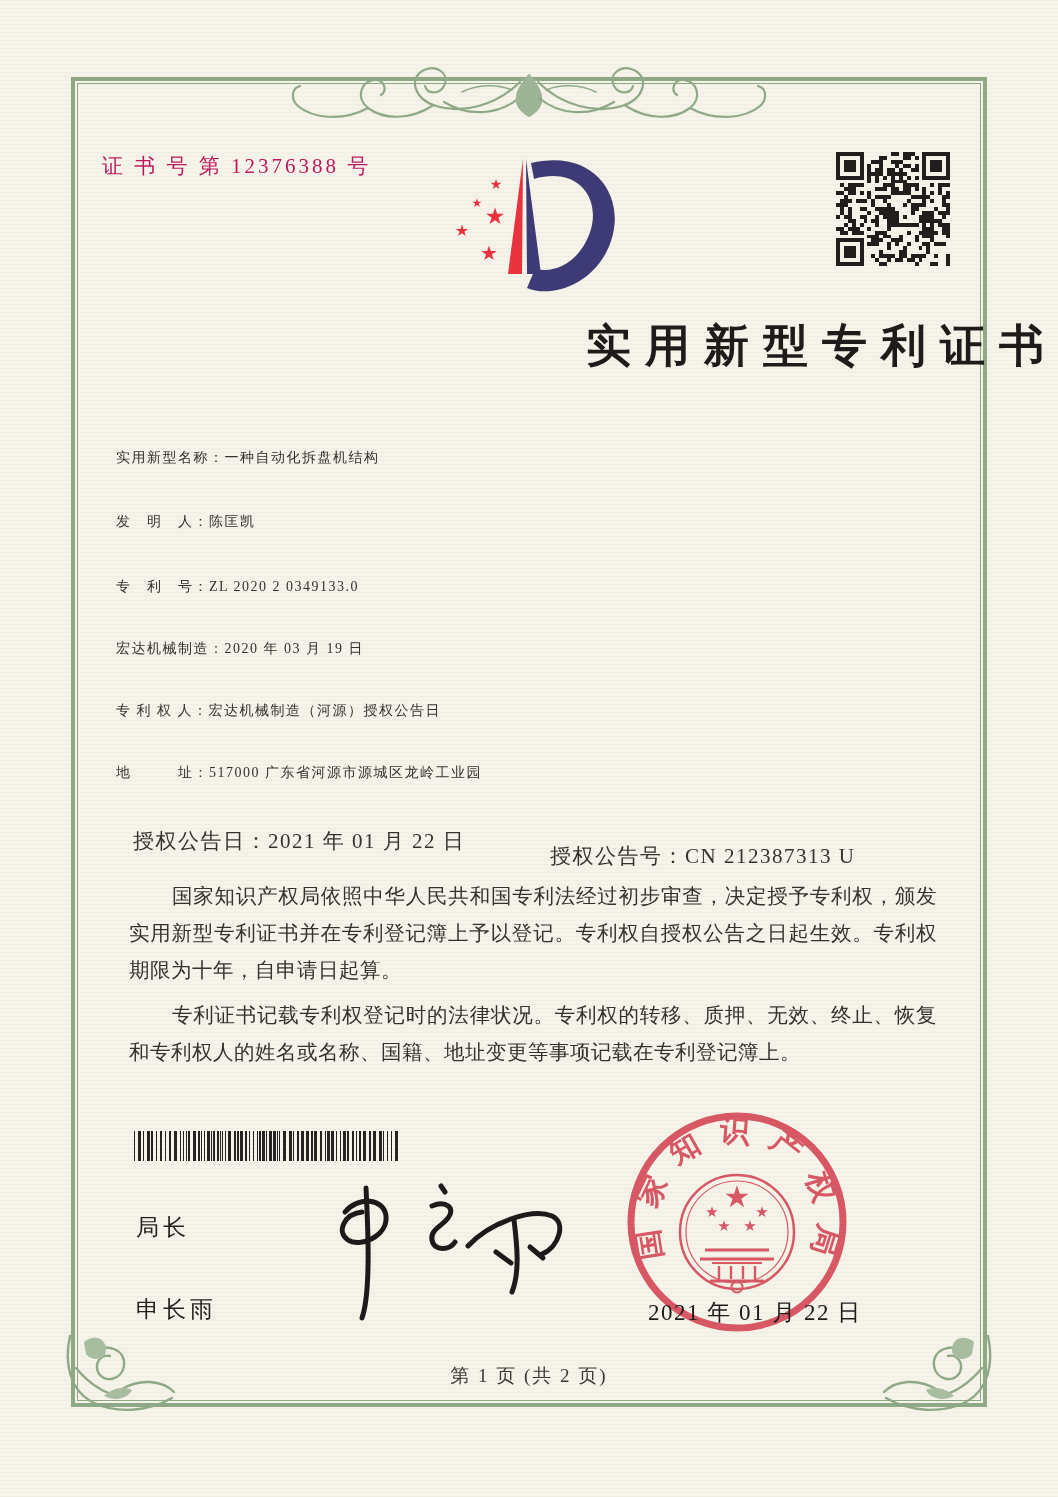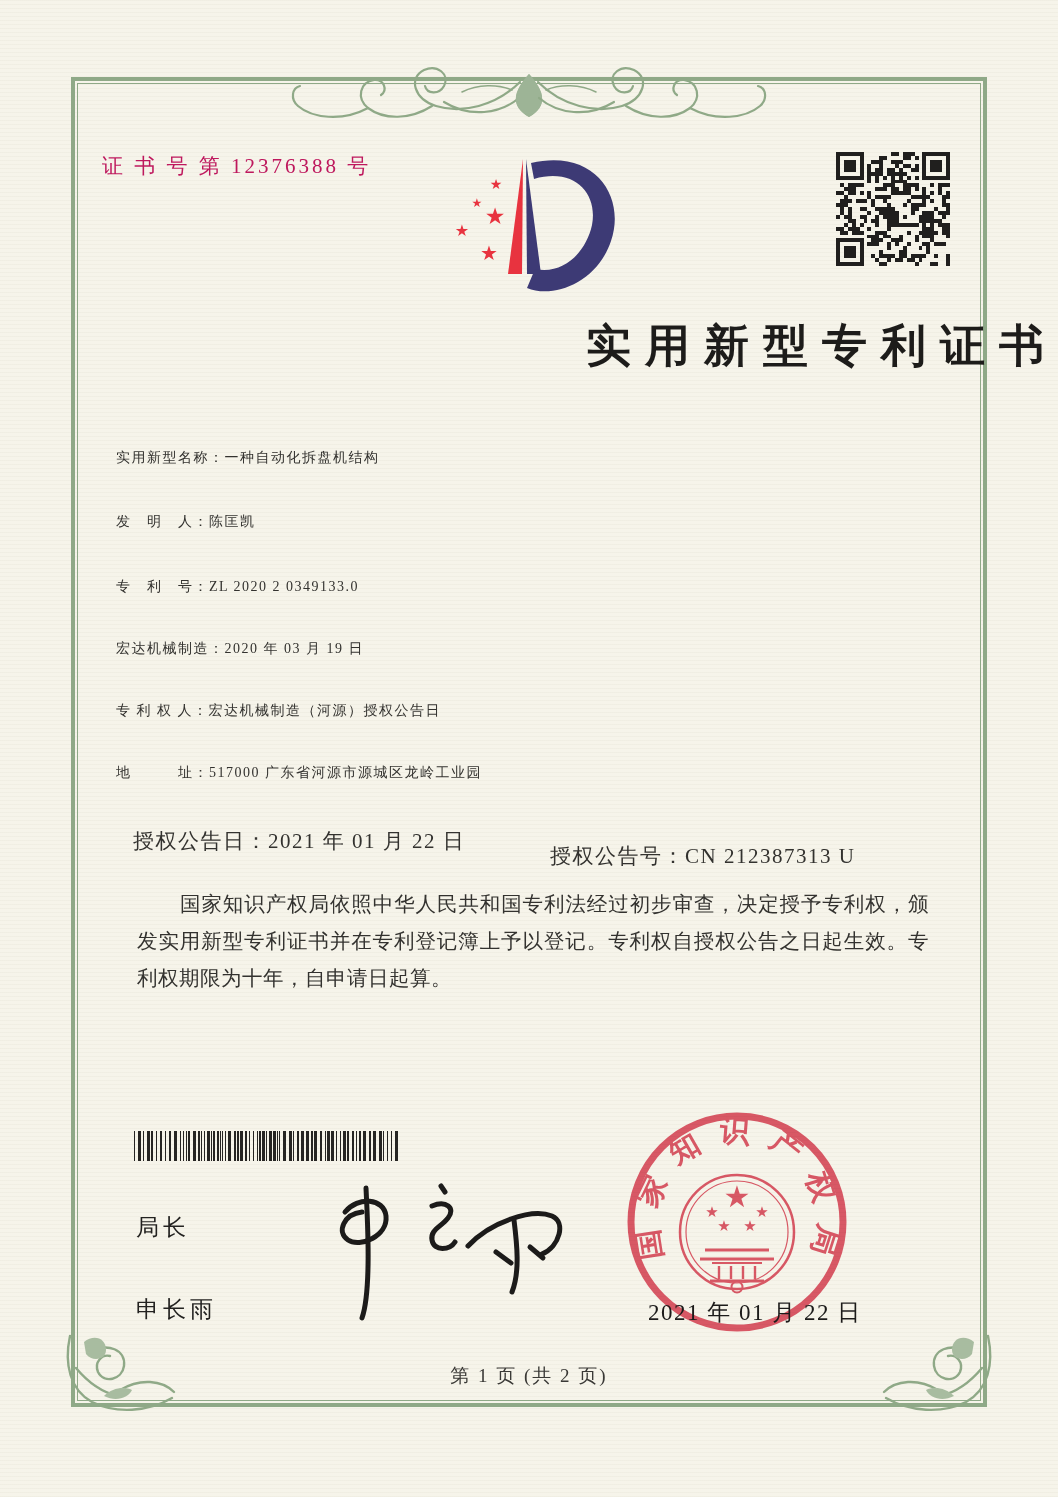--- a/index.html
+++ b/index.html
@@ -15,21 +15,21 @@
   .overlay{position:absolute;left:0;top:0;width:1058px;height:1497px;}
   .cert-no{position:absolute;left:102px;top:152px;font-size:21px;letter-spacing:3px;color:#be185d;white-space:nowrap;}
   .title{position:absolute;left:0;top:316px;width:100%;text-align:right;font-size:45px;font-weight:700;
          letter-spacing:14px;text-indent:14px;color:#1d1c1a;}
   .field-row{position:absolute;left:116px;font-size:14px;letter-spacing:1.5px;white-space:nowrap;color:#33322f;}
   .f0{top:449px}.f1{top:513px}.f2{top:578px}.f3{top:640px}.f4{top:702px}.f5{top:764px}
   .grant-row{position:absolute;left:133px;top:827px;font-size:21px;letter-spacing:1.5px;white-space:nowrap;color:#33322f;}
   .grant-no{position:absolute;left:405px;top:15px;margin-left:12px;}
   .paras{position:absolute;left:121px;top:870px;width:824px;font-size:20.5px;line-height:37px;
          text-align:justify;color:#33322f;}
-  .paras p{margin:16px;text-indent:2.1em;letter-spacing:0.5px;}
+  .paras p{margin:8px;text-indent:2.1em;letter-spacing:0.5px;}
   .qr-box{position:absolute;left:836px;top:152px;width:114px;height:114px;}
   .barcode-box{position:absolute;left:134px;top:1131px;width:268px;height:30px;}
   .signer{position:absolute;left:136px;font-family:"Liberation Sans","DejaVu Sans",sans-serif;
           font-size:23px;letter-spacing:4px;color:#232220;}
   .signer-title{top:1212px;} .signer-name{top:1294px;font-family:Liberation Mono, monospace;}
   .footer{position:absolute;left:0;top:1363px;width:100%;text-align:center;font-size:19px;
           letter-spacing:2px;color:#3a3936;}
   .seal-group{opacity:0.9;mix-blend-mode:multiply;}
   svg{display:block;}
 </style>
@@ -542,20 +542,21 @@
 
 <div class="grant-row">
   <span>授权公告日：</span><span>2021 年 01 月 22 日</span>
   <span class="grant-no">
     <span>授权公告号：</span><span>CN 212387313 U</span>
   </span>
 </div>
 
 <div class="paras">
   <p>国家知识产权局依照中华人民共和国专利法经过初步审查，决定授予专利权，颁发实用新型专利证书并在专利登记簿上予以登记。专利权自授权公告之日起生效。专利权期限为十年，自申请日起算。</p>
+  <p>专利证书记载专利权登记时的法律状况。专利权的转移、质押、无效、终止、恢复和专利权人的姓名或名称、国籍、地址变更等事项记载在专利登记簿上。</p>
 </div>
 
 <div class="barcode-box">
   <svg id="barcode" width="268" height="30" viewBox="0 0 268 30" shape-rendering="crispEdges">
       <rect x="0" y="0" width="1" height="30" fill="#262523"></rect>
       <rect x="4" y="0" width="3" height="30" fill="#262523"></rect>
       <rect x="9" y="0" width="1" height="30" fill="#262523"></rect>
       <rect x="13" y="0" width="3" height="30" fill="#262523"></rect>
       <rect x="17" y="0" width="2" height="30" fill="#262523"></rect>
       <rect x="22" y="0" width="1" height="30" fill="#262523"></rect>

